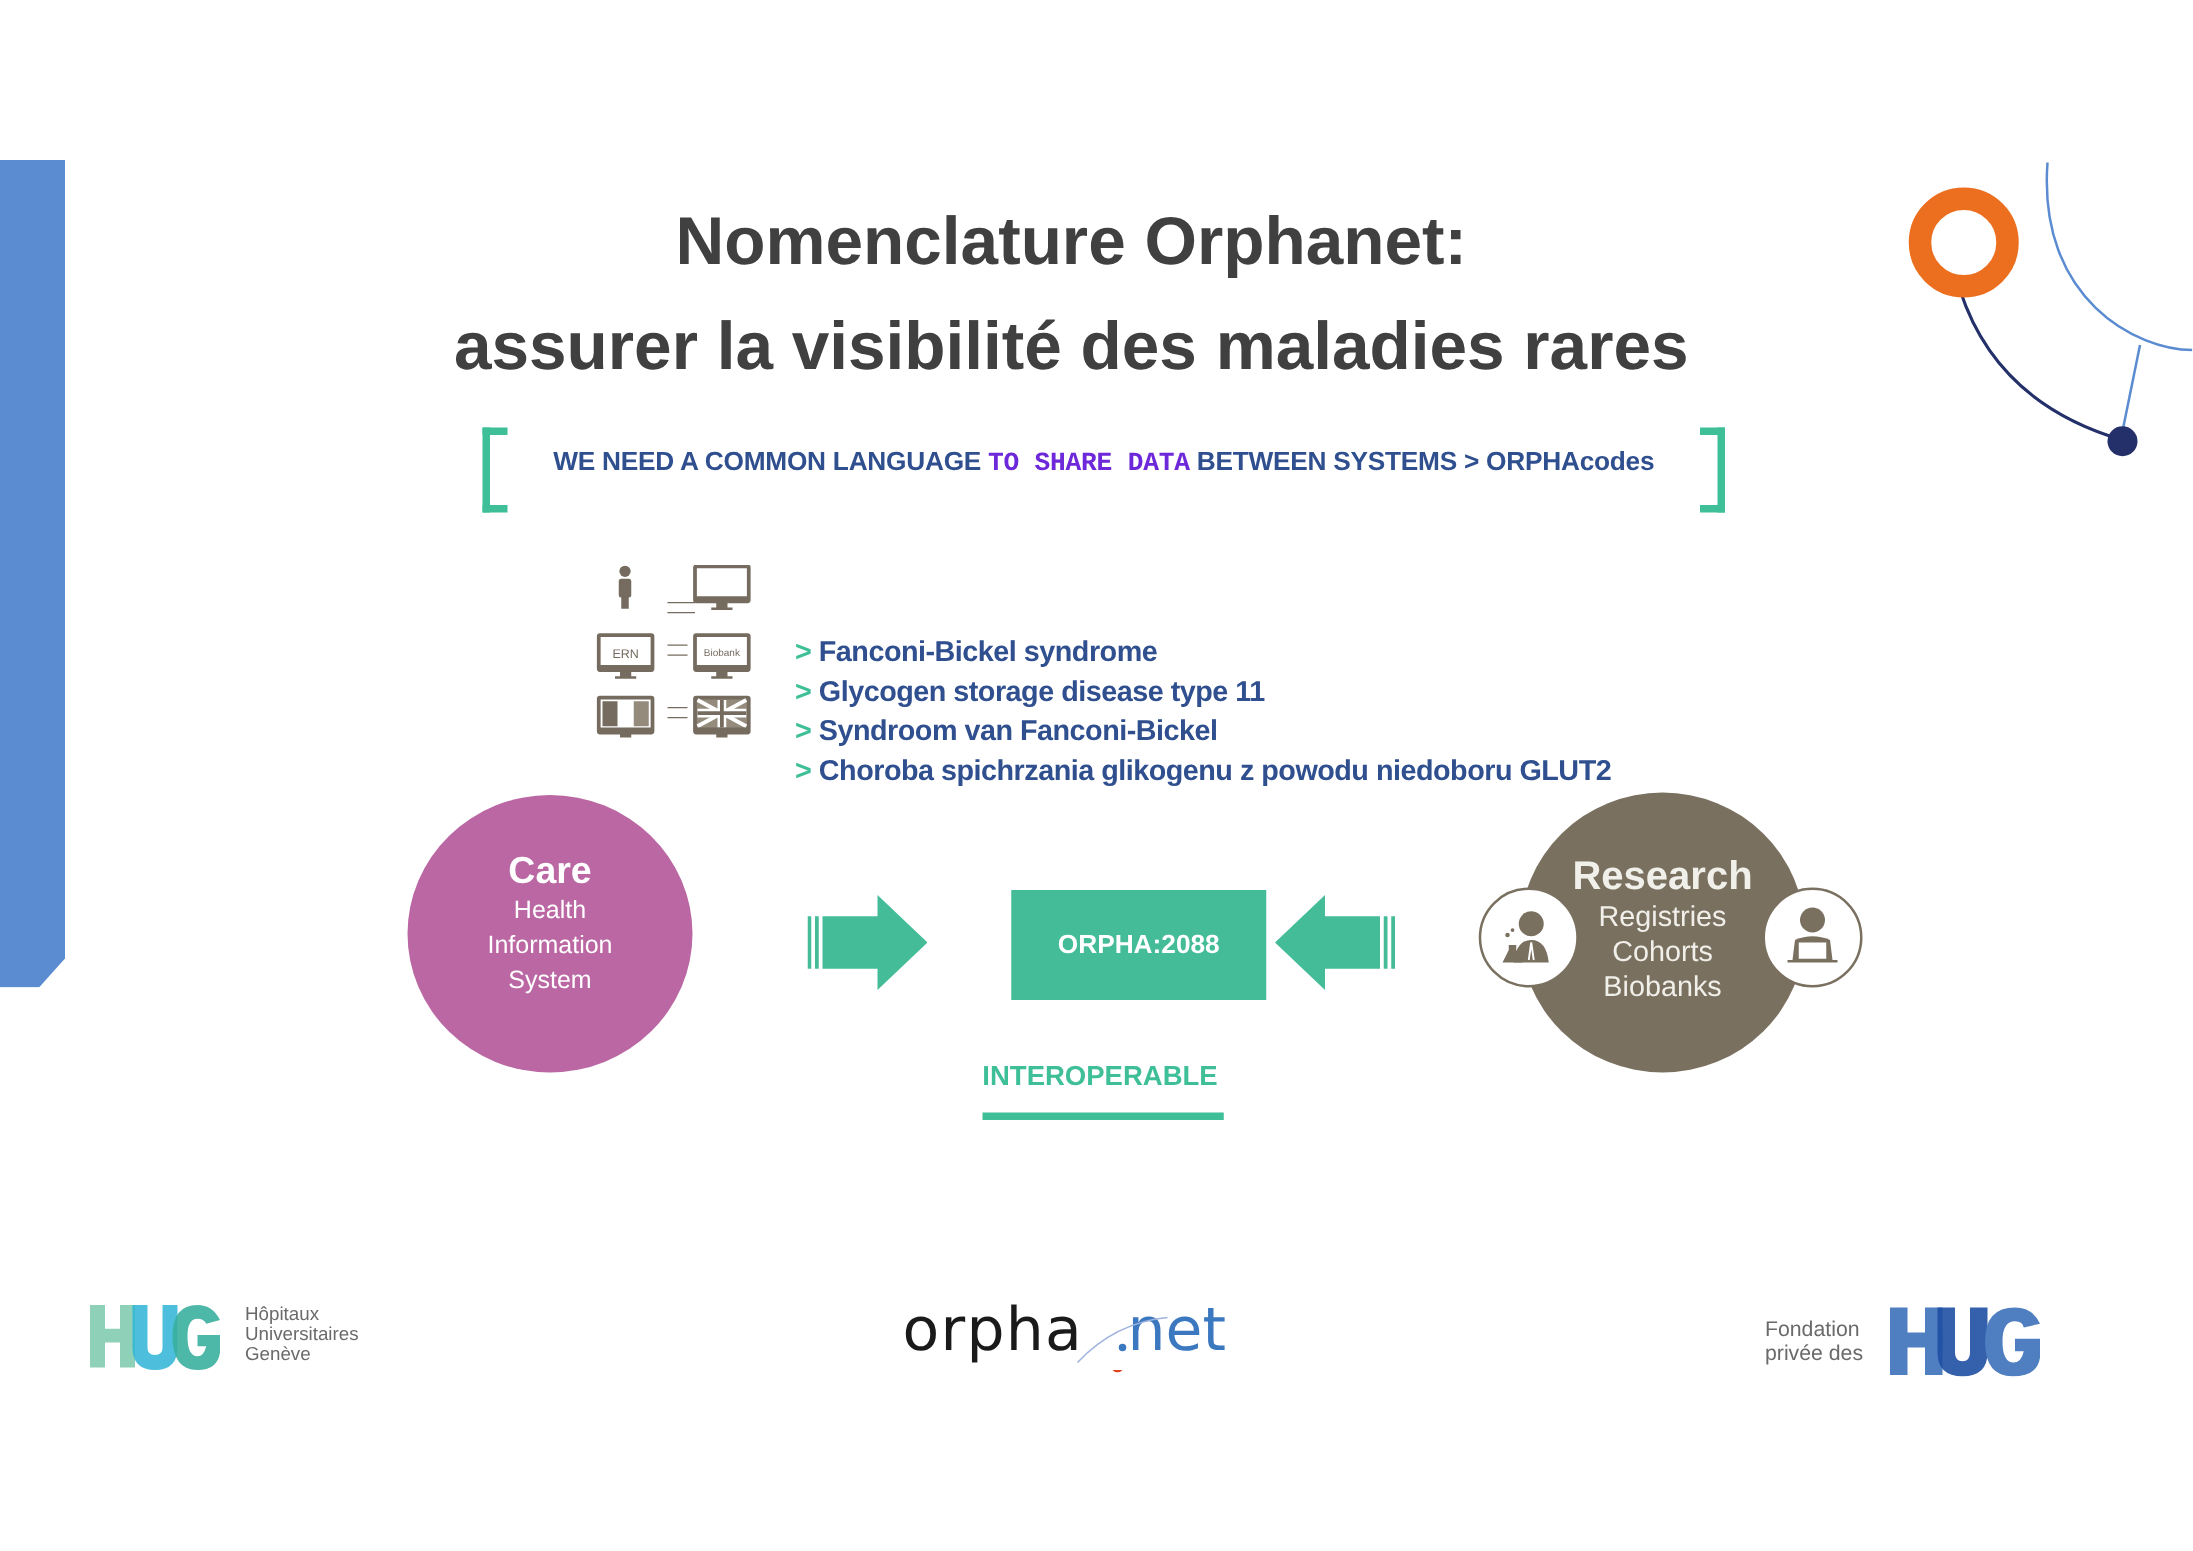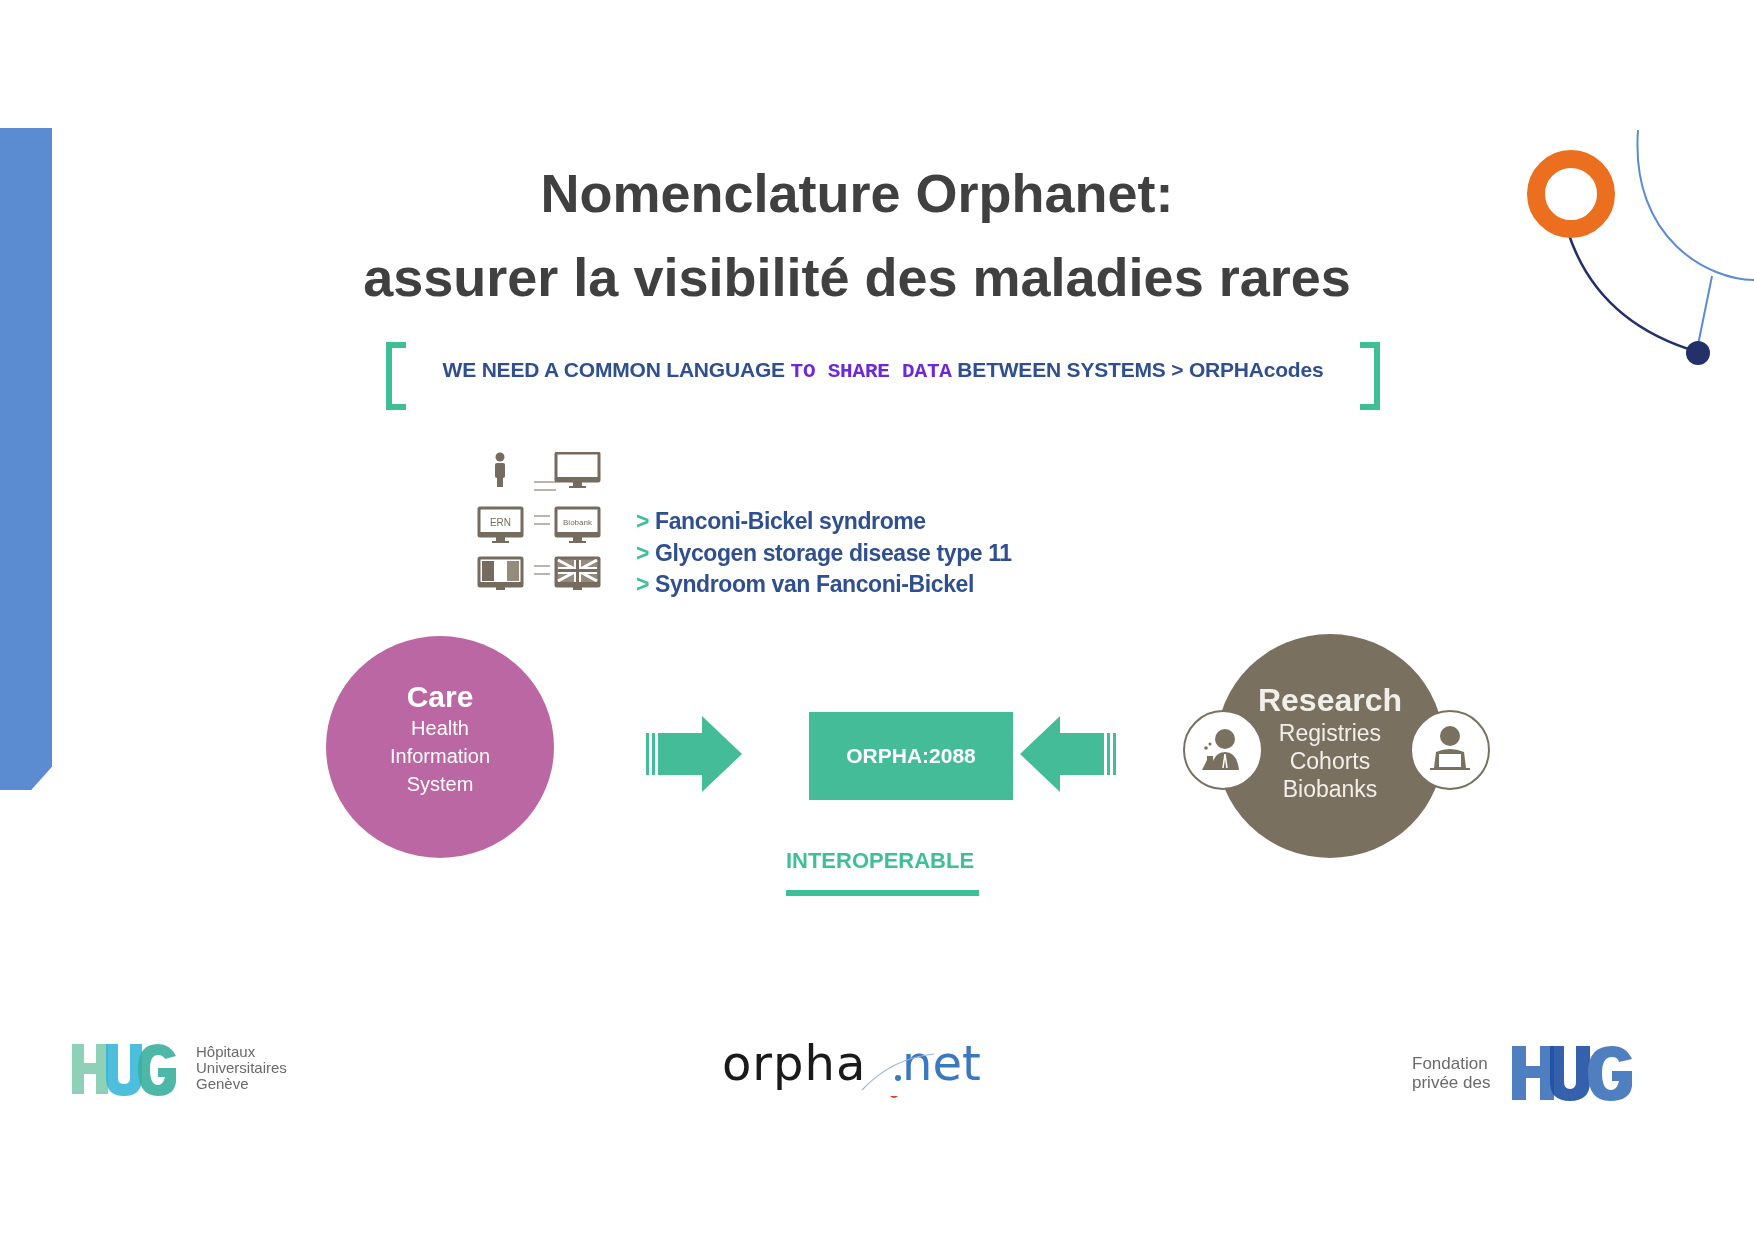--- a/index.html
+++ b/index.html
@@ -120,20 +120,21 @@
       <rect x="80" y="130" width="43" height="5"></rect>
       <rect x="97" y="134" width="9" height="4"></rect>
     </g>
   </g>
 </svg>
 
 <div class="abs names">
   <div class="name-row"><span class="gt">&gt;</span><span>Fanconi-Bickel syndrome</span></div>
   <div class="name-row"><span class="gt">&gt;</span><span>Glycogen storage disease type 11</span></div>
   <div class="name-row"><span class="gt">&gt;</span><span>Syndroom van Fanconi-Bickel</span></div>
+  <div class="name-row"><span class="gt">&gt;</span><span>Choroba spichrzania glikogenu z powodu niedoboru GLUT2</span></div>
 </div>
 
 <div class="abs care">
   <div class="h">Care</div>
   <div class="s">Health</div>
   <div class="s">Information</div>
   <div class="s">System</div>
 </div>
 
 <svg class="abs arrow" style="left:646px;" viewBox="0 0 96 76">

